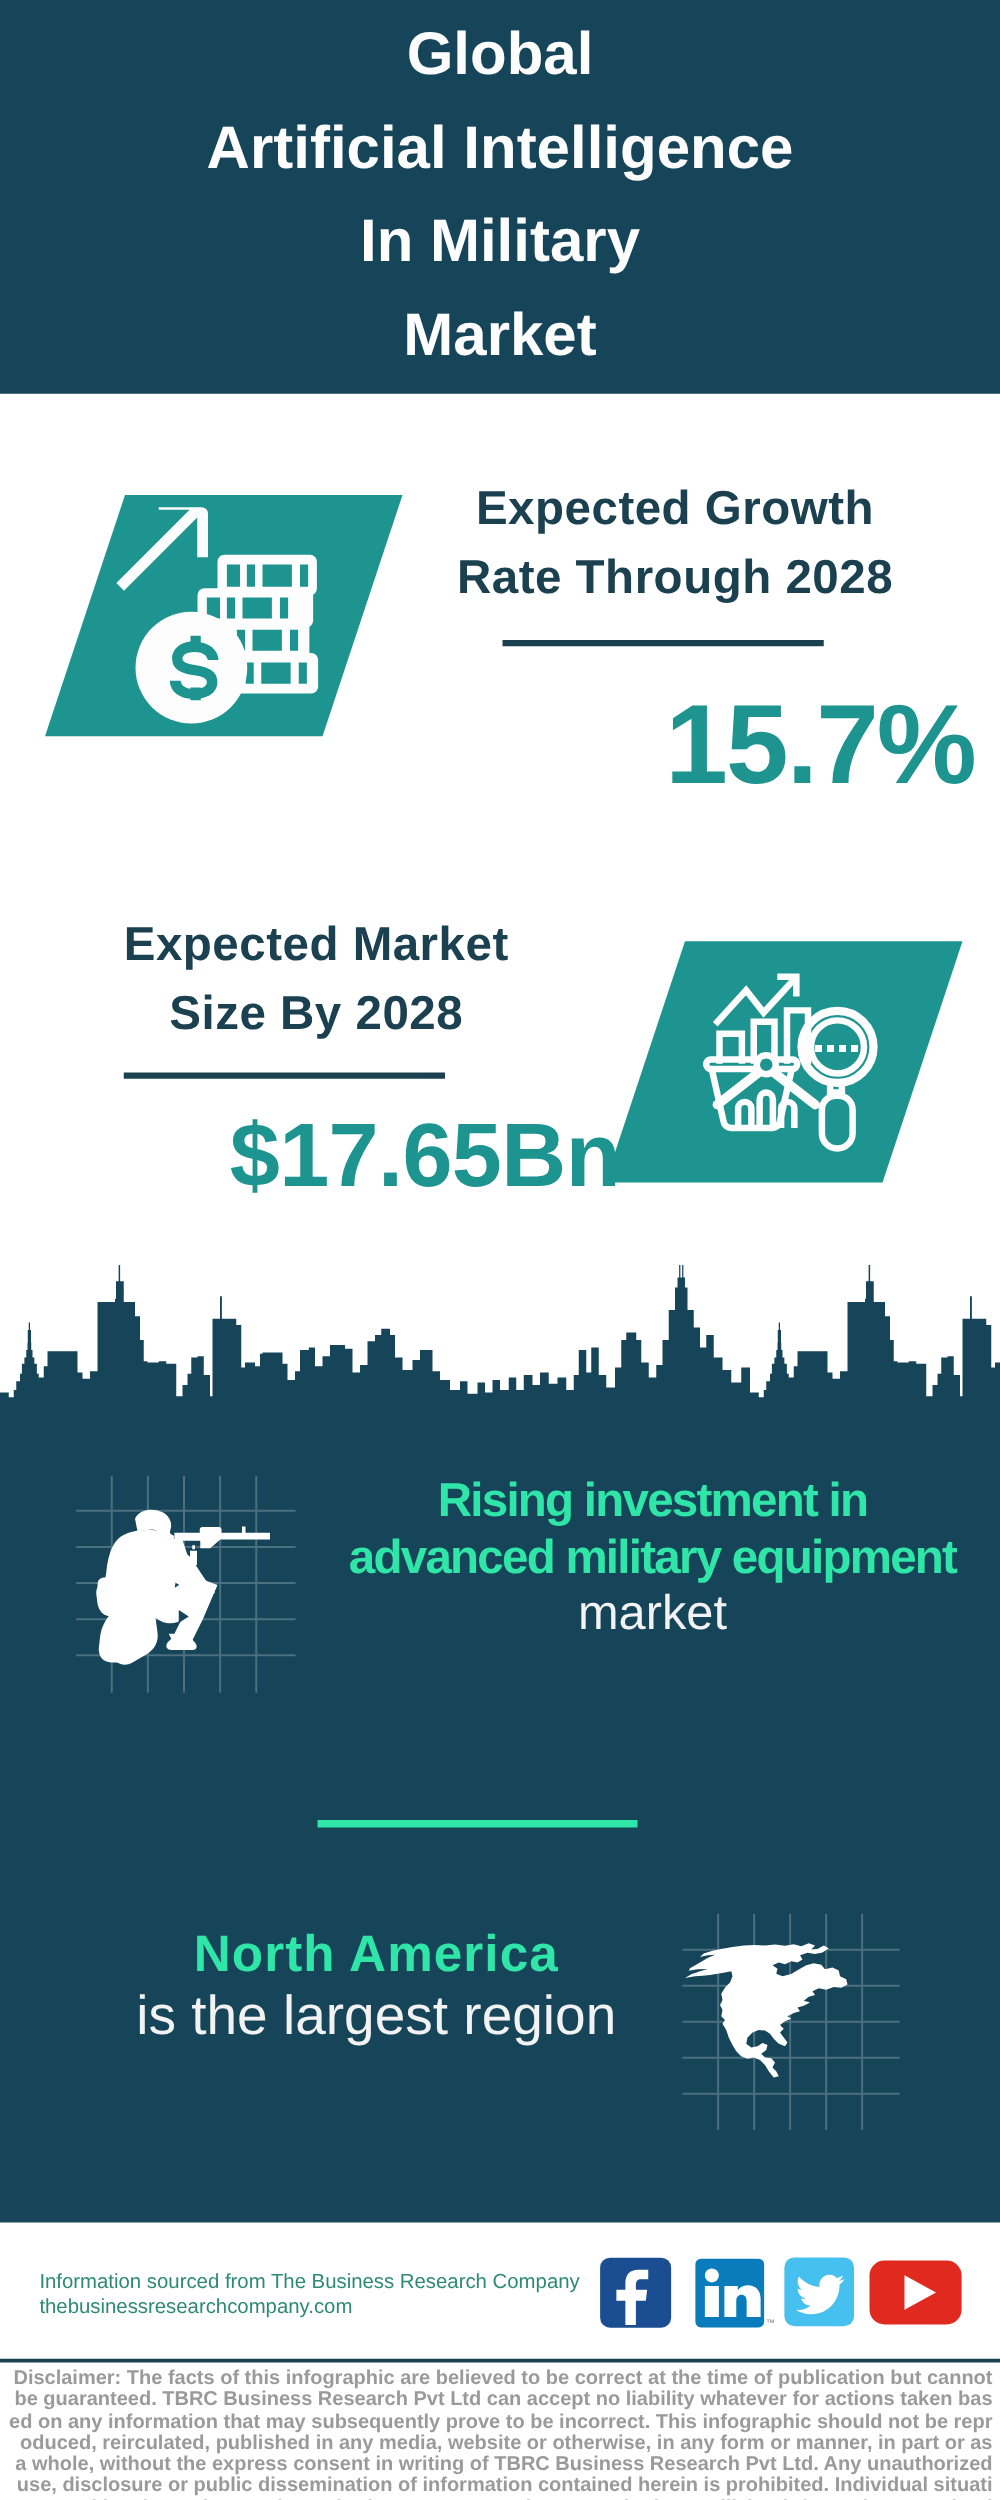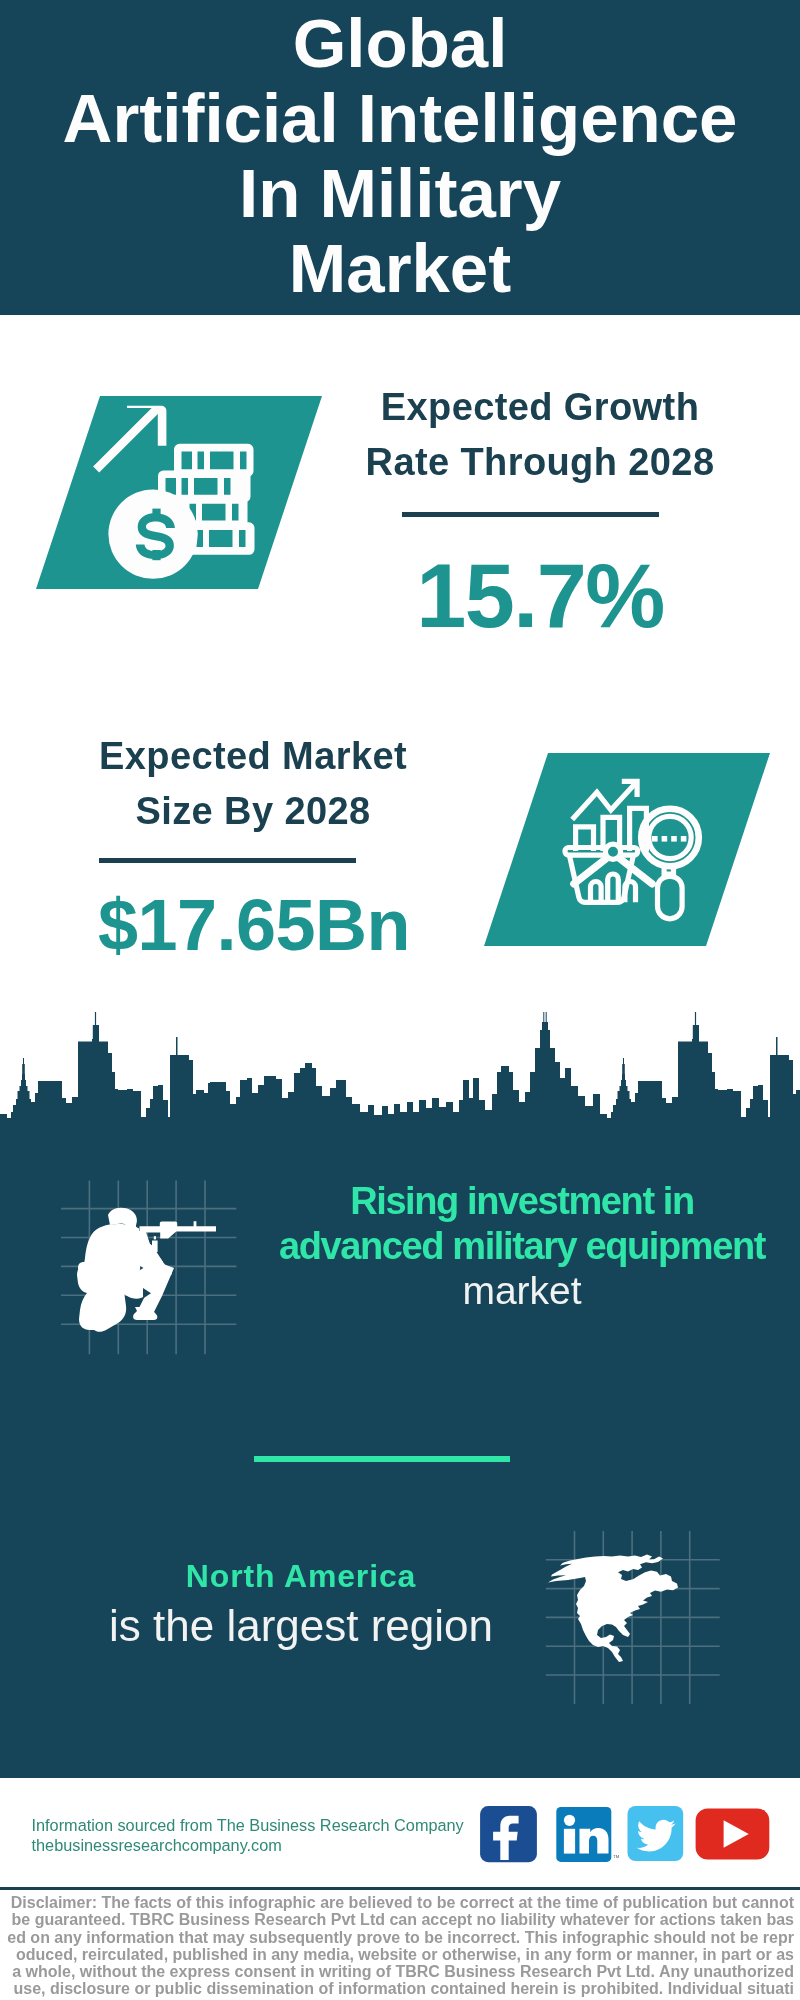--- a/index.html
+++ b/index.html
@@ -3,26 +3,26 @@
 <meta charset="utf-8">
 <style>
   * { margin:0; padding:0; box-sizing:border-box; }
   html,body { width:800px; height:2000px; }
   body { font-family:"Liberation Sans", sans-serif; background:#ffffff; overflow:hidden; }
   .page { position:relative; width:800px; height:2000px; background:#fff; overflow:hidden; }
 
   
   .header { position:absolute; left:0; top:0; width:800px; height:315px; background:#16455a; }
   .title { position:absolute; left:0; top:6px; width:800px; text-align:center;
-           color:#fdfdfd; font-weight:bold; font-size:69px; line-height:75px; }
+           color:#fdfdfd; font-weight:bold; font-size:48px; line-height:75px; }
 
   
   .stat-label { position:absolute; color:#1b4150; font-weight:bold; font-size:38px; line-height:55.4px; text-align:center; letter-spacing:0.4px; }
   .rule { position:absolute; height:5px; background:#1b4150; }
-  .stat-value { position:absolute; color:#1d9490; font-weight:bold; text-align:center; }
+  .stat-value { position:absolute; color:#1d9490; font-weight:bold; text-align:right; }
 
   
   .dark { position:absolute; left:0; width:800px; background:#16455a; }
   .skyline { position:absolute; left:0; display:block; }
   .mint-rule { position:absolute; height:6px; background:#2fe6a8; }
   .dk-text { position:absolute; text-align:center; font-size:39px; line-height:41.8px; color:#f2f2f2; }
   .dk-text .hl { color:#2fe6a8; font-weight:bold; font-size:38px; letter-spacing:-1.4px; line-height:45.4px; }
 
   
   .src { position:absolute; color:#2e8a74; font-size:16.3px; line-height:20.3px; }
@@ -236,21 +236,21 @@
 
   <div class="dk-text" style="left:262px; top:1179px; width:520px;">
     <div class="hl">Rising investment in</div>
     <div class="hl">advanced military equipment</div>
     <div>market</div>
   </div>
 
   <div class="mint-rule" style="left:254px; top:1456px; width:256px;"></div>
 
   <div class="dk-text" style="left:50px; top:1540px; width:502px; font-size:44px; line-height:49.3px;">
-    <div class="hl" style="font-size:32px; line-height:47.5px; letter-spacing:0.85px;margin-top:13px;">North America</div>
+    <div class="hl" style="font-size:41px; line-height:47.5px; letter-spacing:0.85px;">North America</div>
     <div>is the largest region</div>
   </div>
 
   <svg style="position:absolute;left:540px;top:1525px;" width="190" height="190" viewBox="540 1525 190 190">
     <g stroke="#4c6f7f" stroke-width="1.6">
       <line x1="574.5" y1="1531" x2="574.5" y2="1704"></line>
       <line x1="603.3" y1="1531" x2="603.3" y2="1704"></line>
       <line x1="632.1" y1="1531" x2="632.1" y2="1704"></line>
       <line x1="660.9" y1="1531" x2="660.9" y2="1704"></line>
       <line x1="689.7" y1="1531" x2="689.7" y2="1704"></line>

